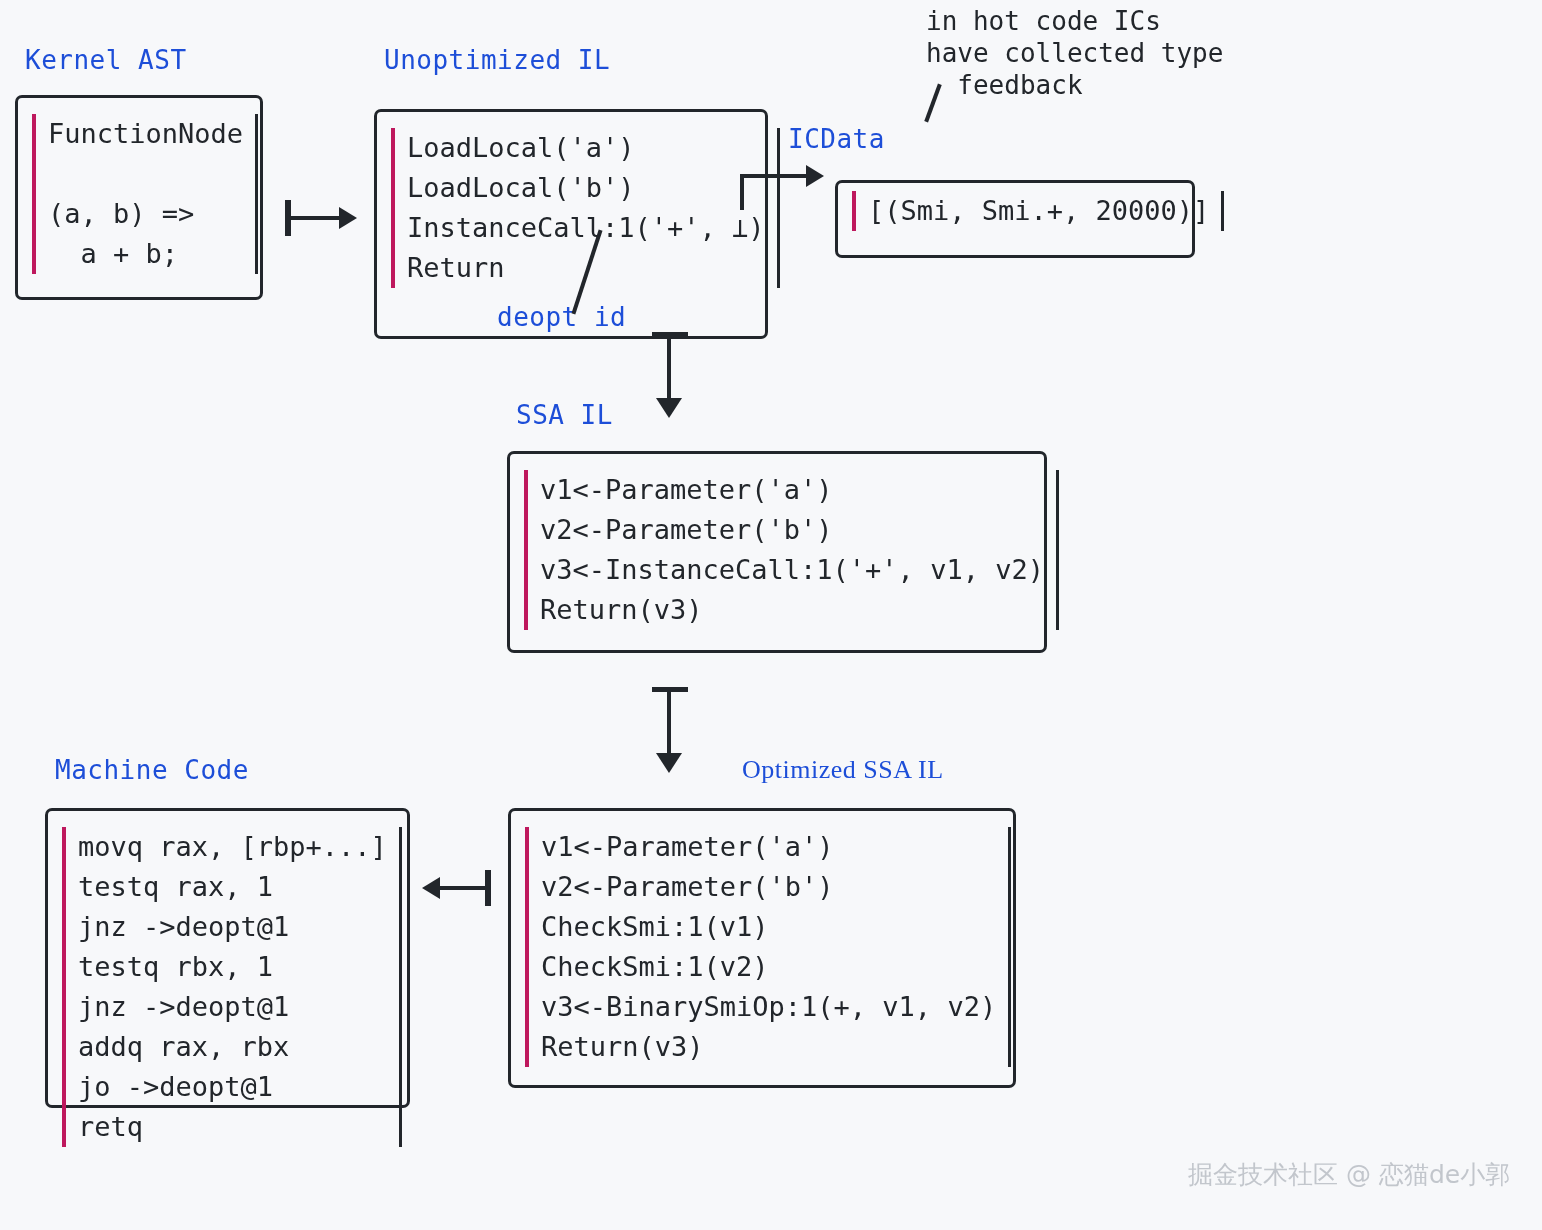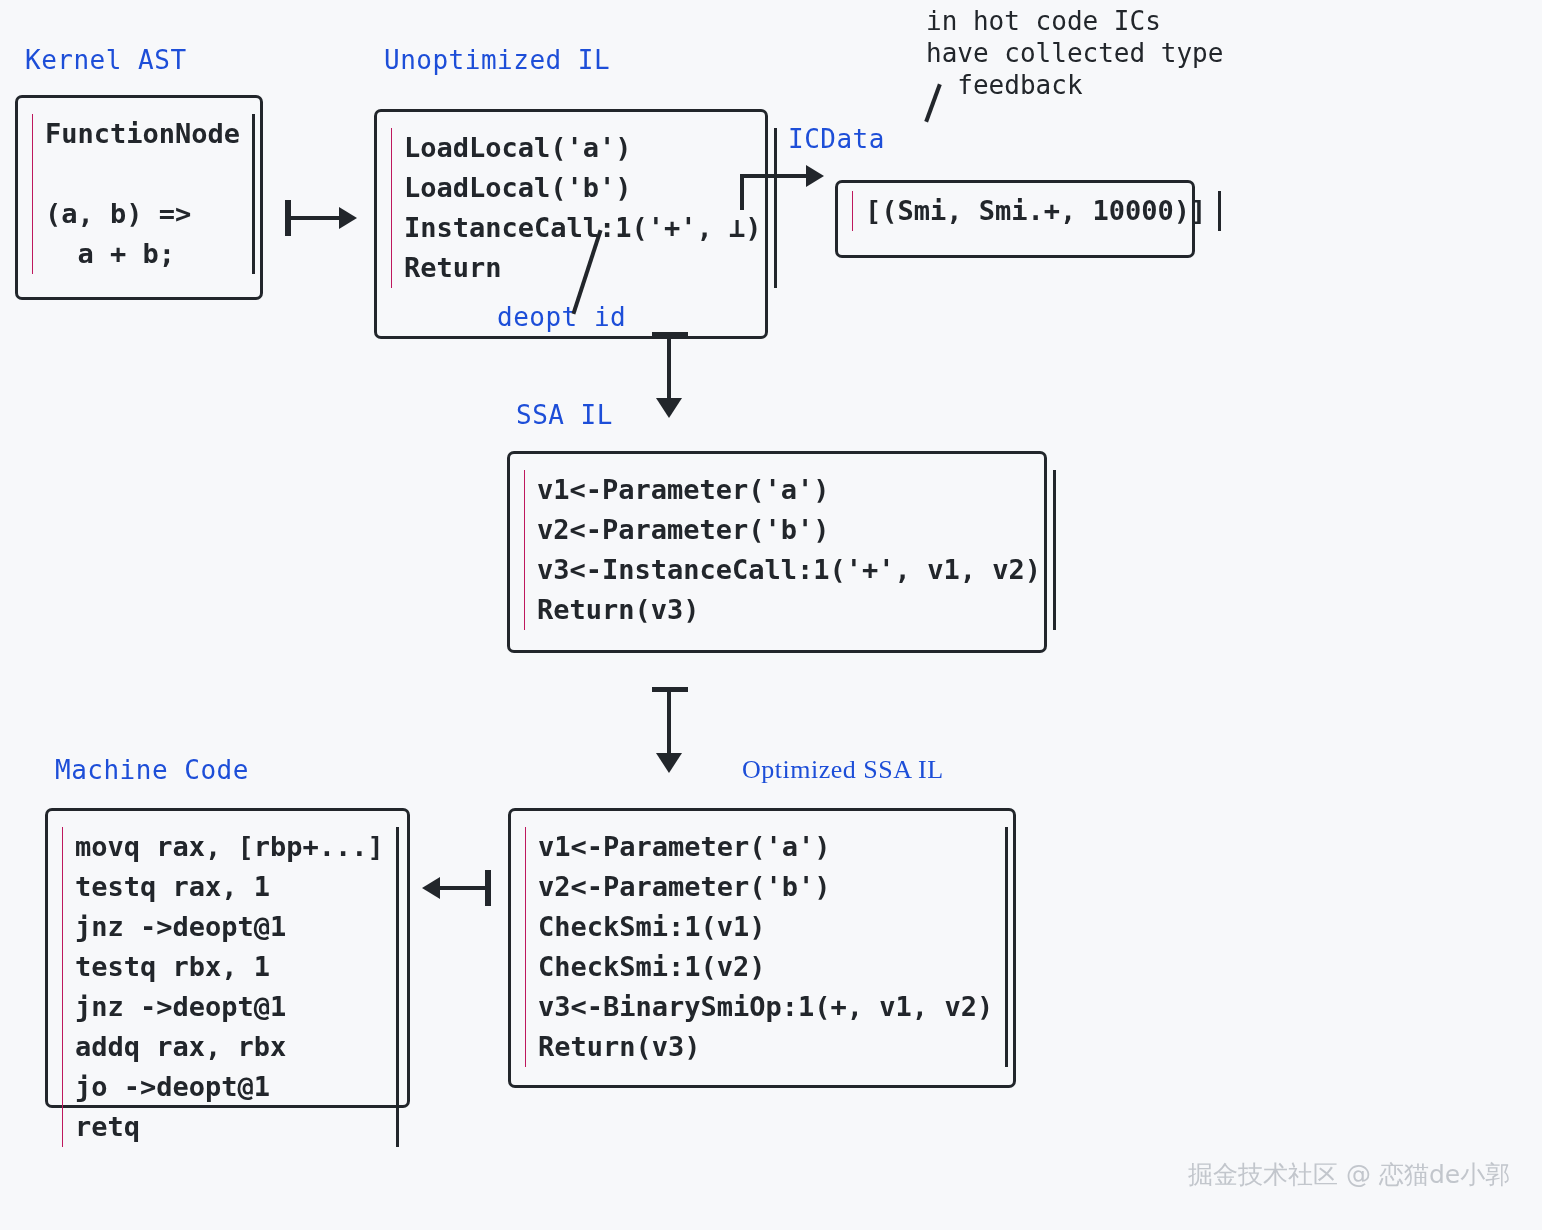--- a/index.html
+++ b/index.html
@@ -30,25 +30,24 @@
     position: absolute;
     box-sizing: border-box;
     border: 3px solid #22262b;
     border-radius: 7px;
     background: transparent;
     padding: 16px 14px 16px 14px;
   }
   .codebox .lines {
     position: relative;
     box-sizing: border-box;
-    border-left: 1px solid #be185d;
+    border-left: 4px solid #be185d;
     border-right: 3px solid #22262b;
     padding: 0 12px;
     display: inline-block;
-    font-weight: bold;
   }
   .codeline {
     font-size: 27px;
     line-height: 40px;
     white-space: pre;
     color: #22262b;
   }
   .blankline { height: 40px; }
 
   
@@ -141,21 +140,21 @@
     <div class="codeline">Return</div>
   </div>
 </div>
 
 <div class="vline" style="left:740px; top:174px; height:36px;"></div>
 <div class="hline" style="left:740px; top:174px; width:68px;"></div>
 <div class="arrow-right" style="left:806px; top:165px;"></div>
 
 <div class="codebox" style="left:835px; top:180px; width:360px; height:78px; padding-top:8px; padding-bottom:8px;">
   <div class="lines">
-    <div class="codeline">[(Smi, Smi.+, 10000)]</div>
+    <div class="codeline">[(Smi, Smi.+, 20000)]</div>
   </div>
 </div>
 
 <div class="diag" style="left:585px; top:228px; width:4px; height:88px; transform:rotate(18deg);"></div>
 
 <div class="tbar-h" style="left:652px; top:332px; width:36px;"></div>
 <div class="vline" style="left:667px; top:332px; height:66px;"></div>
 <div class="arrow-down" style="left:656px; top:398px;"></div>
 
 <div class="codebox" style="left:507px; top:451px; width:540px; height:202px;">

